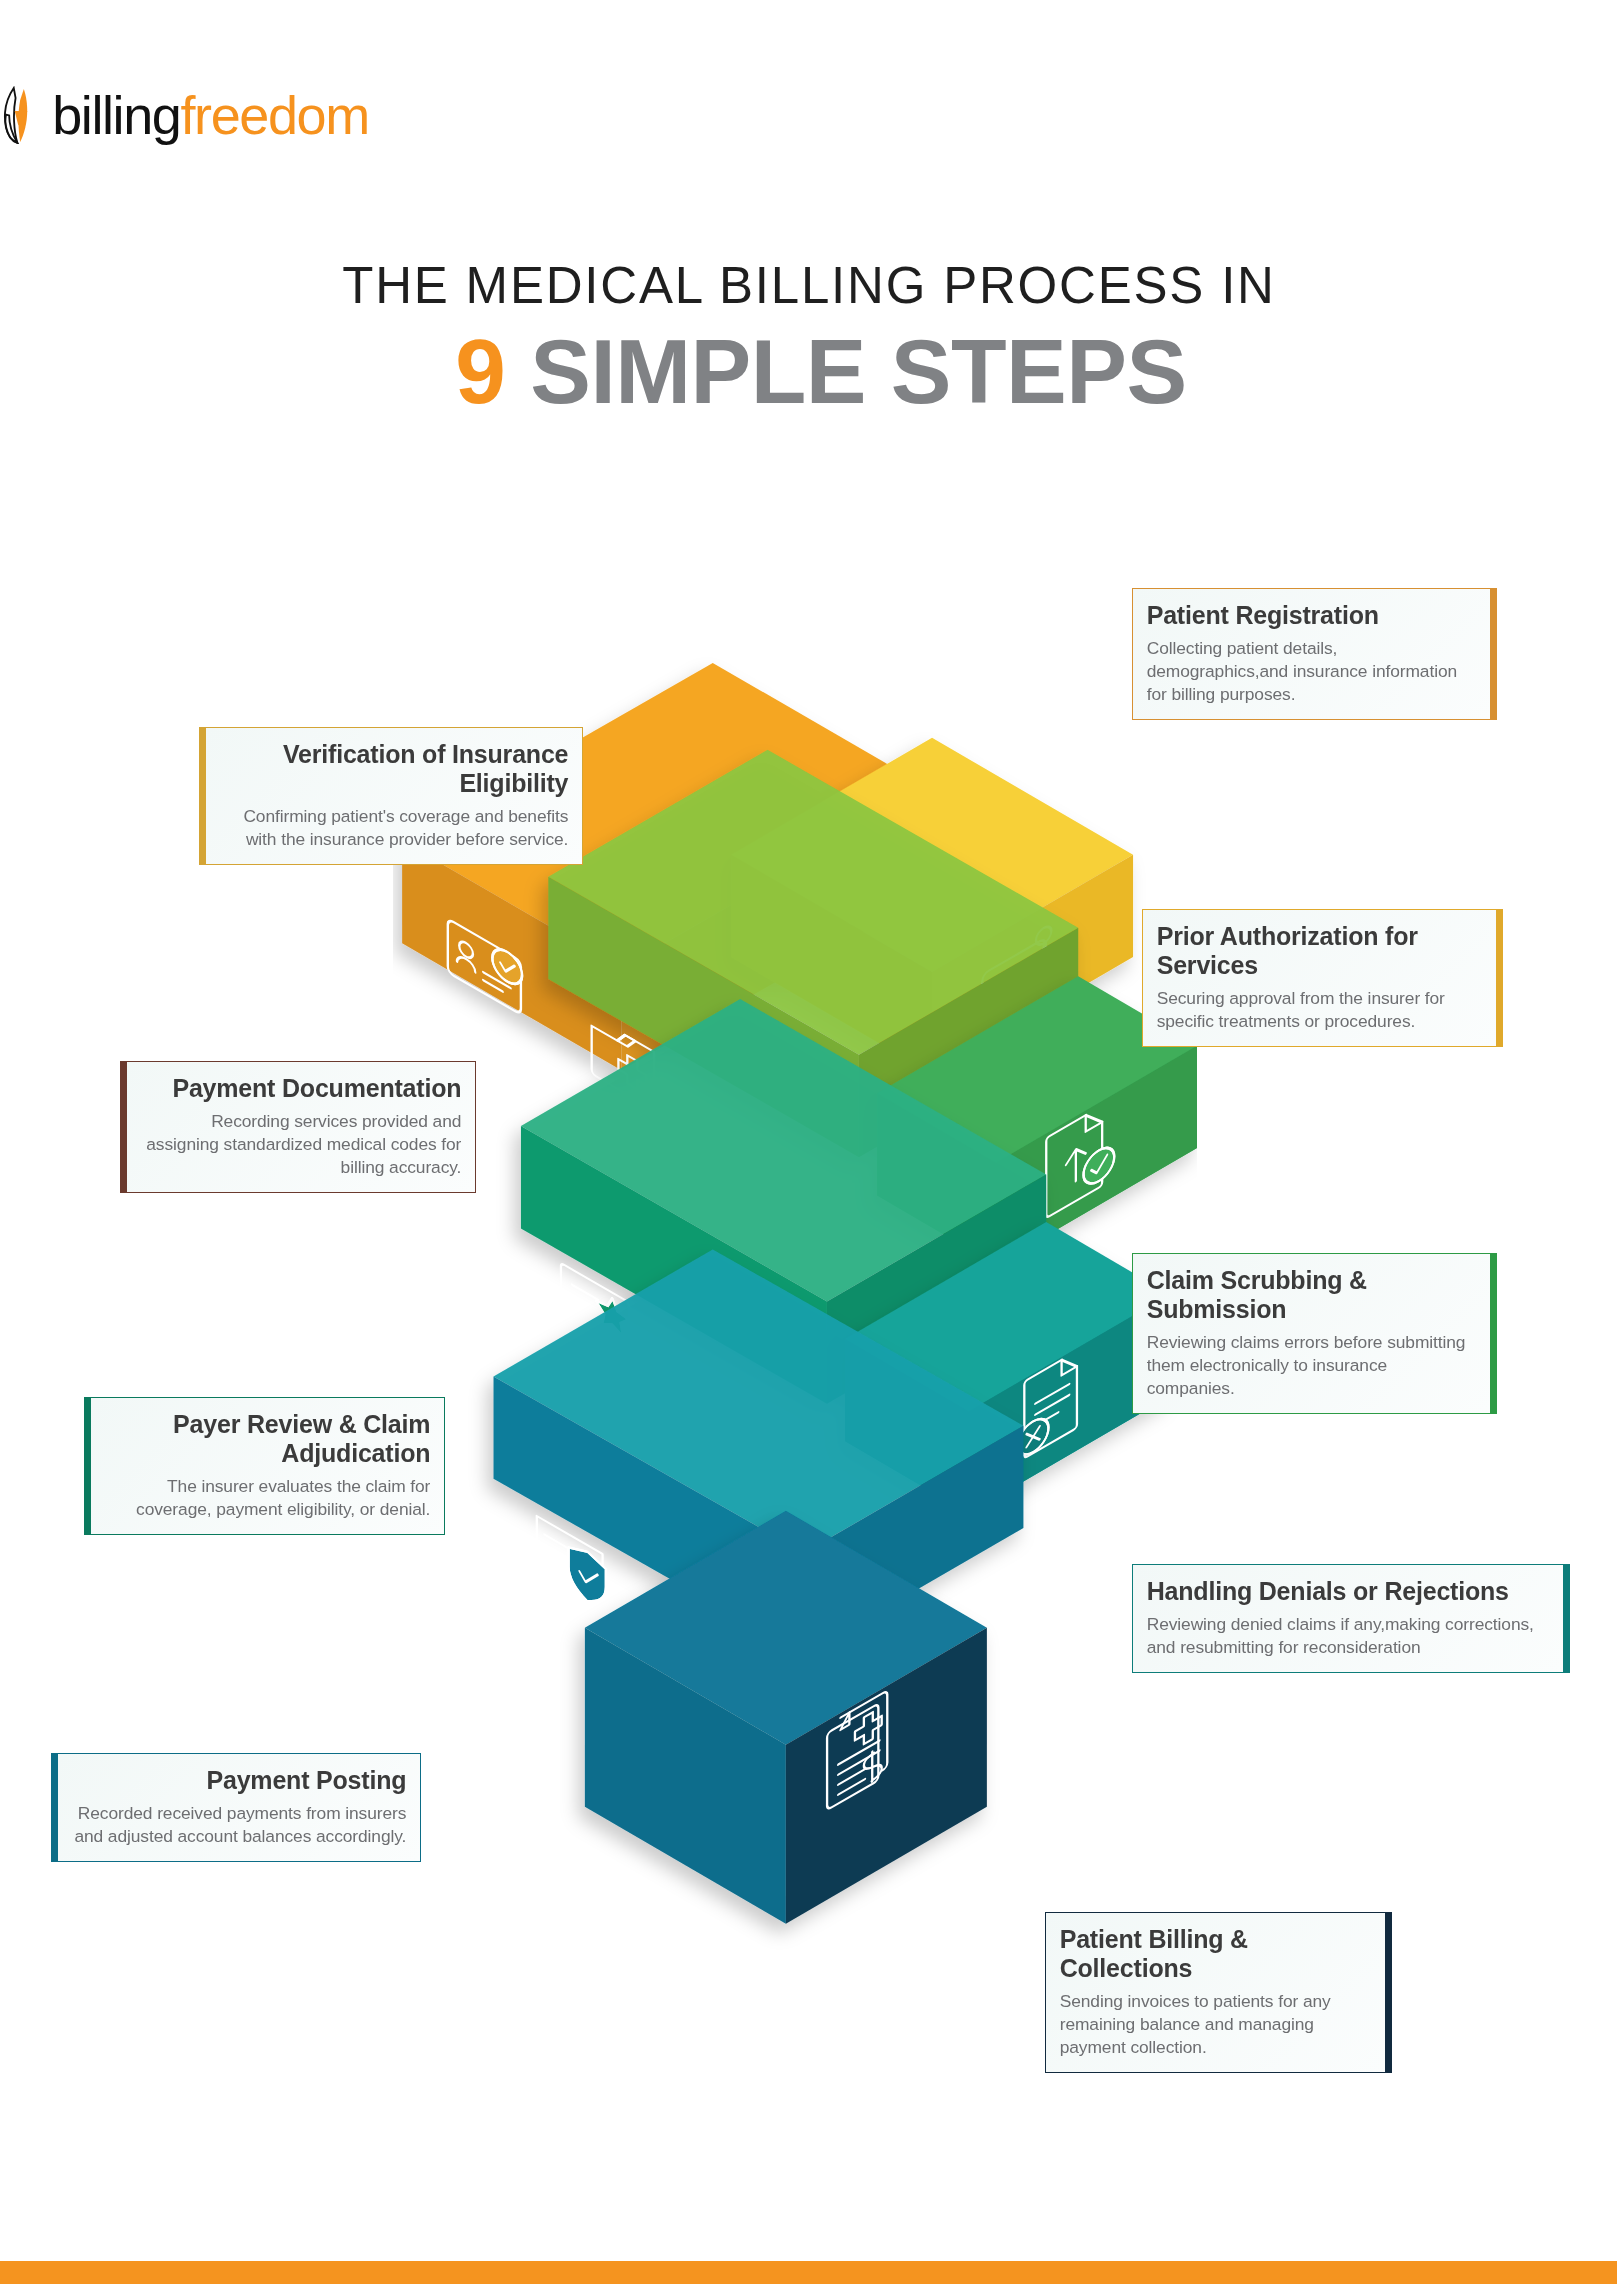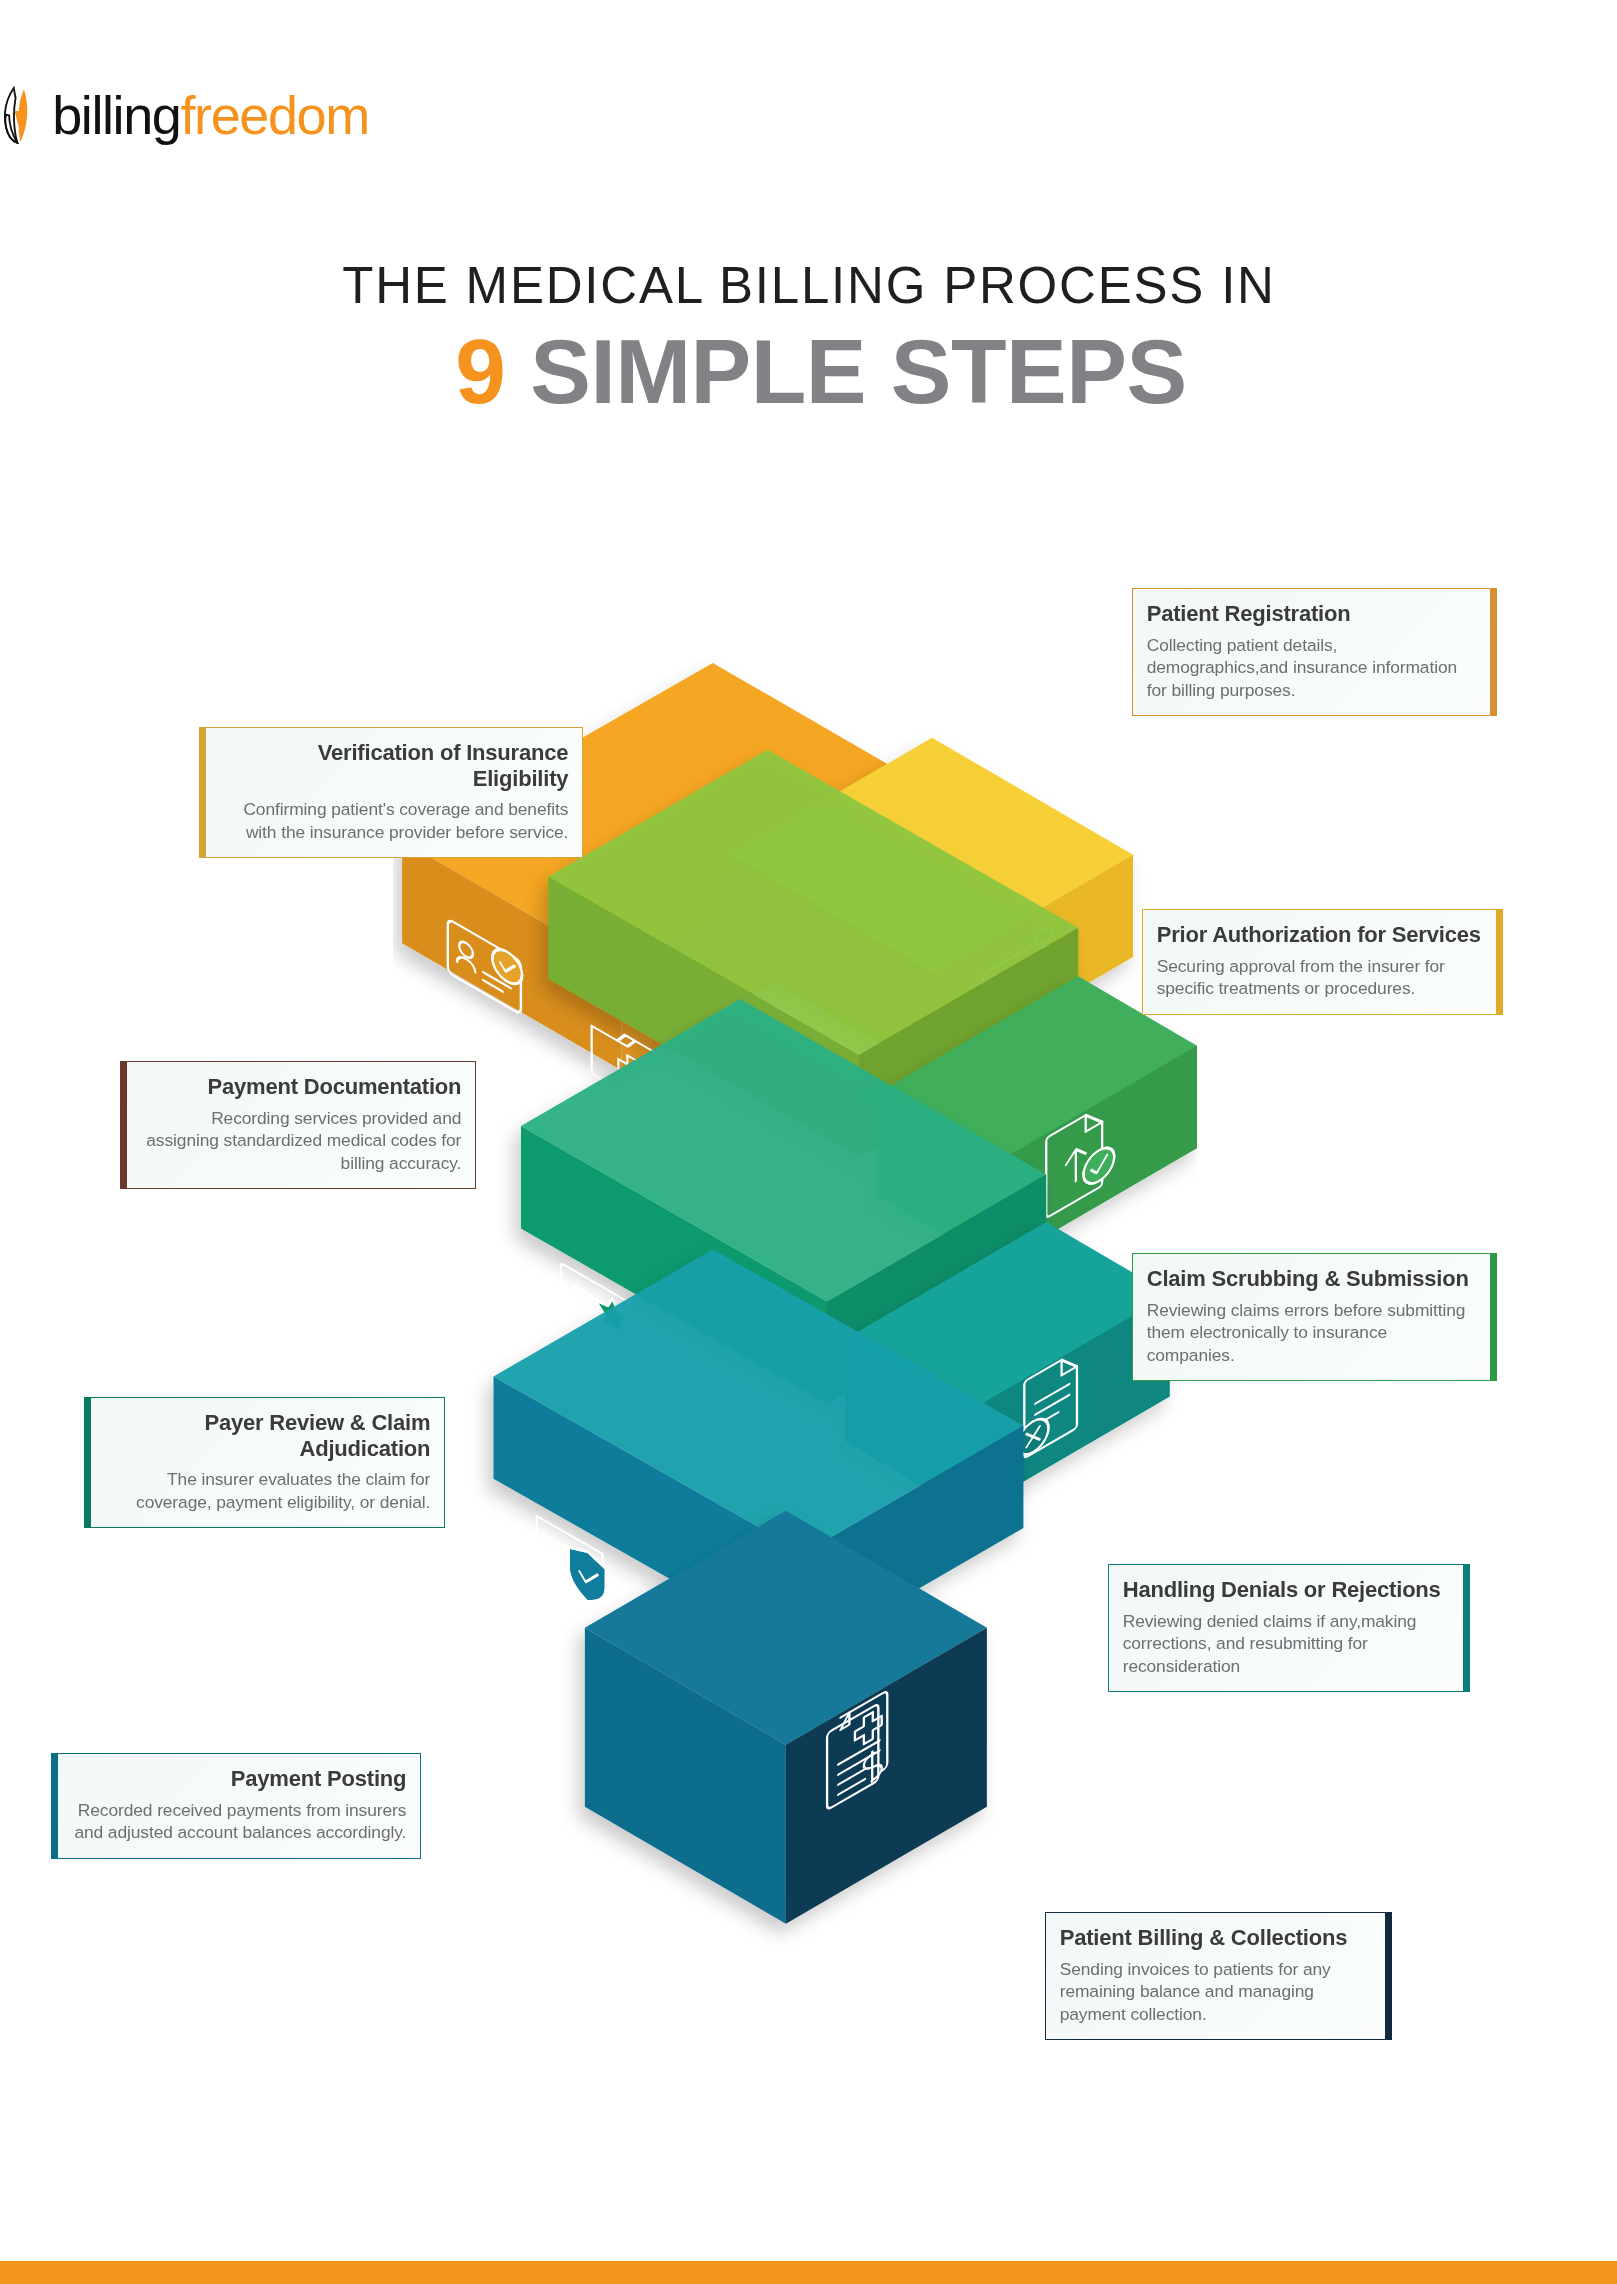--- a/index.html
+++ b/index.html
@@ -39,21 +39,21 @@
   
   .card{
     position:absolute;
     background:linear-gradient(135deg,#f2f8f7 0%, #fbfdfd 100%);
     border:0.9px solid rgba(0,0,0,0.10);
     padding:12px 13.7px 13.7px 13.7px;
   }
   .card.left{ text-align:right; }
   .card.right{ text-align:left; }
   .card h3{
-    font-size:22px; line-height:1.16; font-weight:700; color:#3b3b3b;
+    font-size:25px; line-height:1.16; font-weight:700; color:#3b3b3b;
     letter-spacing:-0.2px; margin-bottom:7.3px;
   }
   .card p{
     font-size:17.4px; line-height:1.30; font-weight:400; color:#6d6e71;
     letter-spacing:-0.1px;
   }
 
   
   .cta{
     position:absolute; left:0; top:2261px; width:1618px; height:430px;
@@ -251,21 +251,21 @@
 <div class="card right" style="left:1132px; top:1253px; width:365px; border-right:7.3px solid #2d9b45; border-top-color:#2d9b45; border-left-color:#2d9b45; border-bottom-color:#2d9b45;">
   <h3>Claim Scrubbing &amp; Submission</h3>
   <p>Reviewing claims errors before submitting them electronically to insurance companies.</p>
 </div>
 
 <div class="card left" style="left:84px; top:1397px; width:361px; border-left:7.3px solid #0a7a5e; border-top-color:#0a7a5e; border-right-color:#0a7a5e; border-bottom-color:#0a7a5e;">
   <h3>Payer Review &amp; Claim Adjudication</h3>
   <p>The insurer evaluates the claim for coverage, payment eligibility, or denial.</p>
 </div>
 
-<div class="card right" style="left:1108px; top:1564px; width:362px; border-right:7.3px solid #0d7d7a; border-top-color:#0d7d7a; border-left-color:#0d7d7a; border-bottom-color:#0d7d7a;">
+<div class="card right" style="left:1132px; top:1564px; width:438px; border-right:7.3px solid #0d7d7a; border-top-color:#0d7d7a; border-left-color:#0d7d7a; border-bottom-color:#0d7d7a;">
   <h3>Handling Denials or Rejections</h3>
   <p>Reviewing denied claims if any,making corrections, and resubmitting for reconsideration</p>
 </div>
 
 <div class="card left" style="left:51px; top:1753px; width:370px; border-left:7.3px solid #0c6d87; border-top-color:#0c6d87; border-right-color:#0c6d87; border-bottom-color:#0c6d87;">
   <h3>Payment Posting</h3>
   <p>Recorded received payments from insurers and adjusted account balances accordingly.</p>
 </div>
 
 <div class="card right" style="left:1045px; top:1912px; width:347px; border-right:7.3px solid #112a3f; border-top-color:#112a3f; border-left-color:#112a3f; border-bottom-color:#112a3f;">

